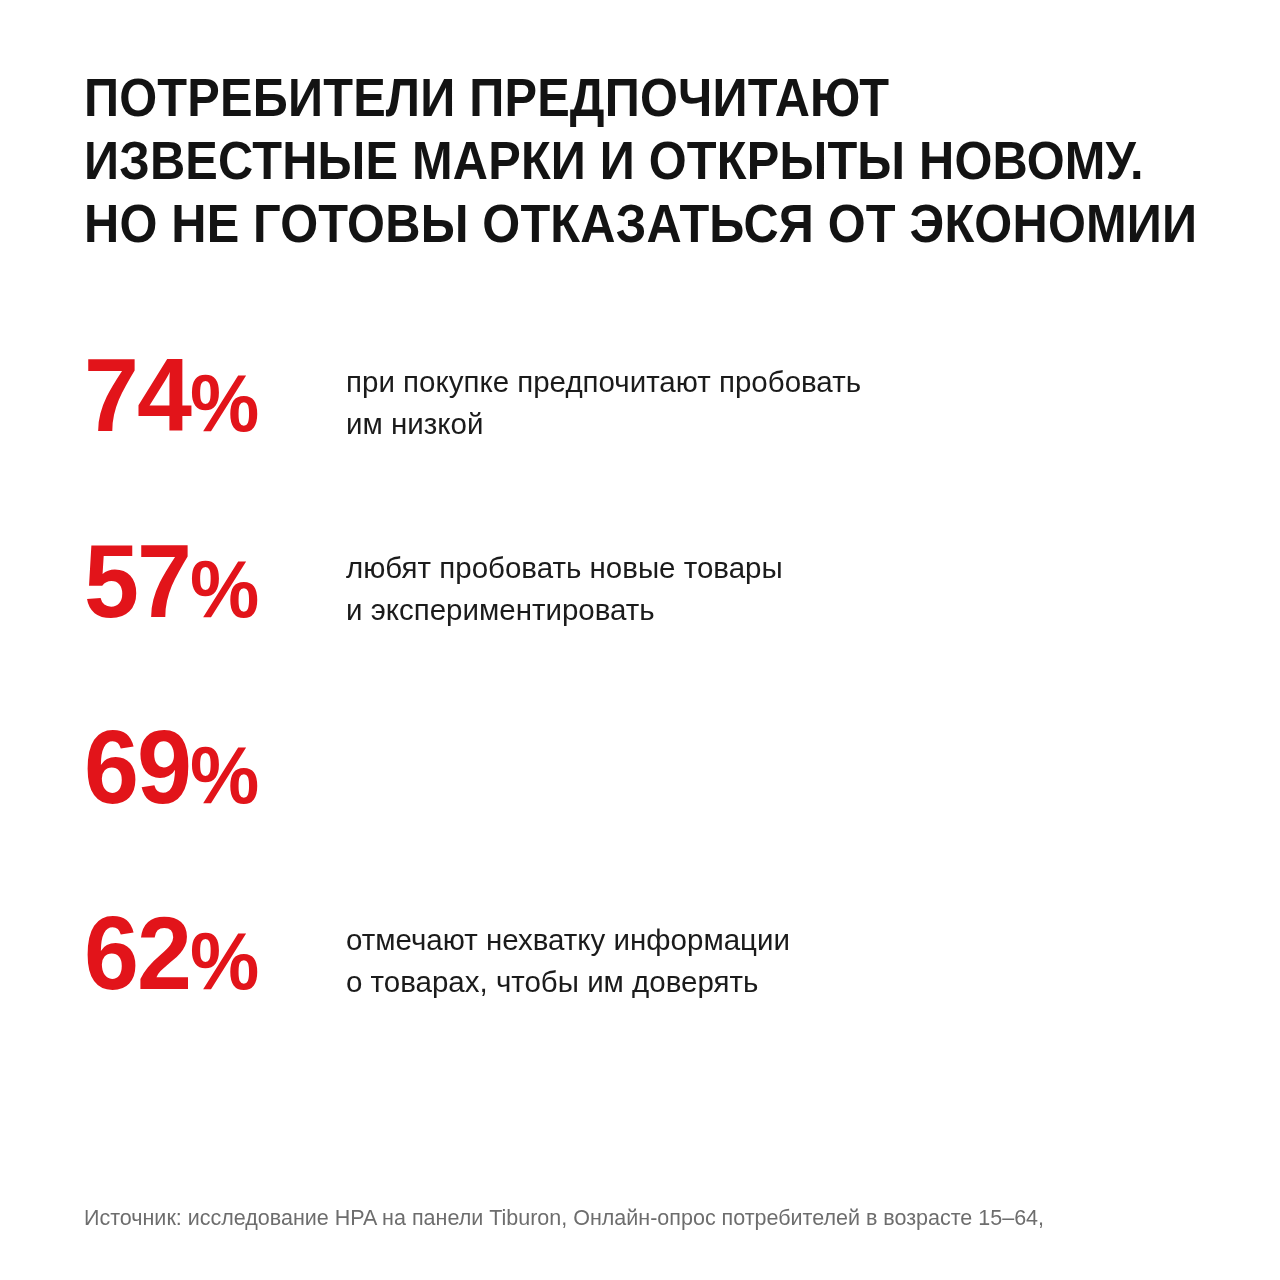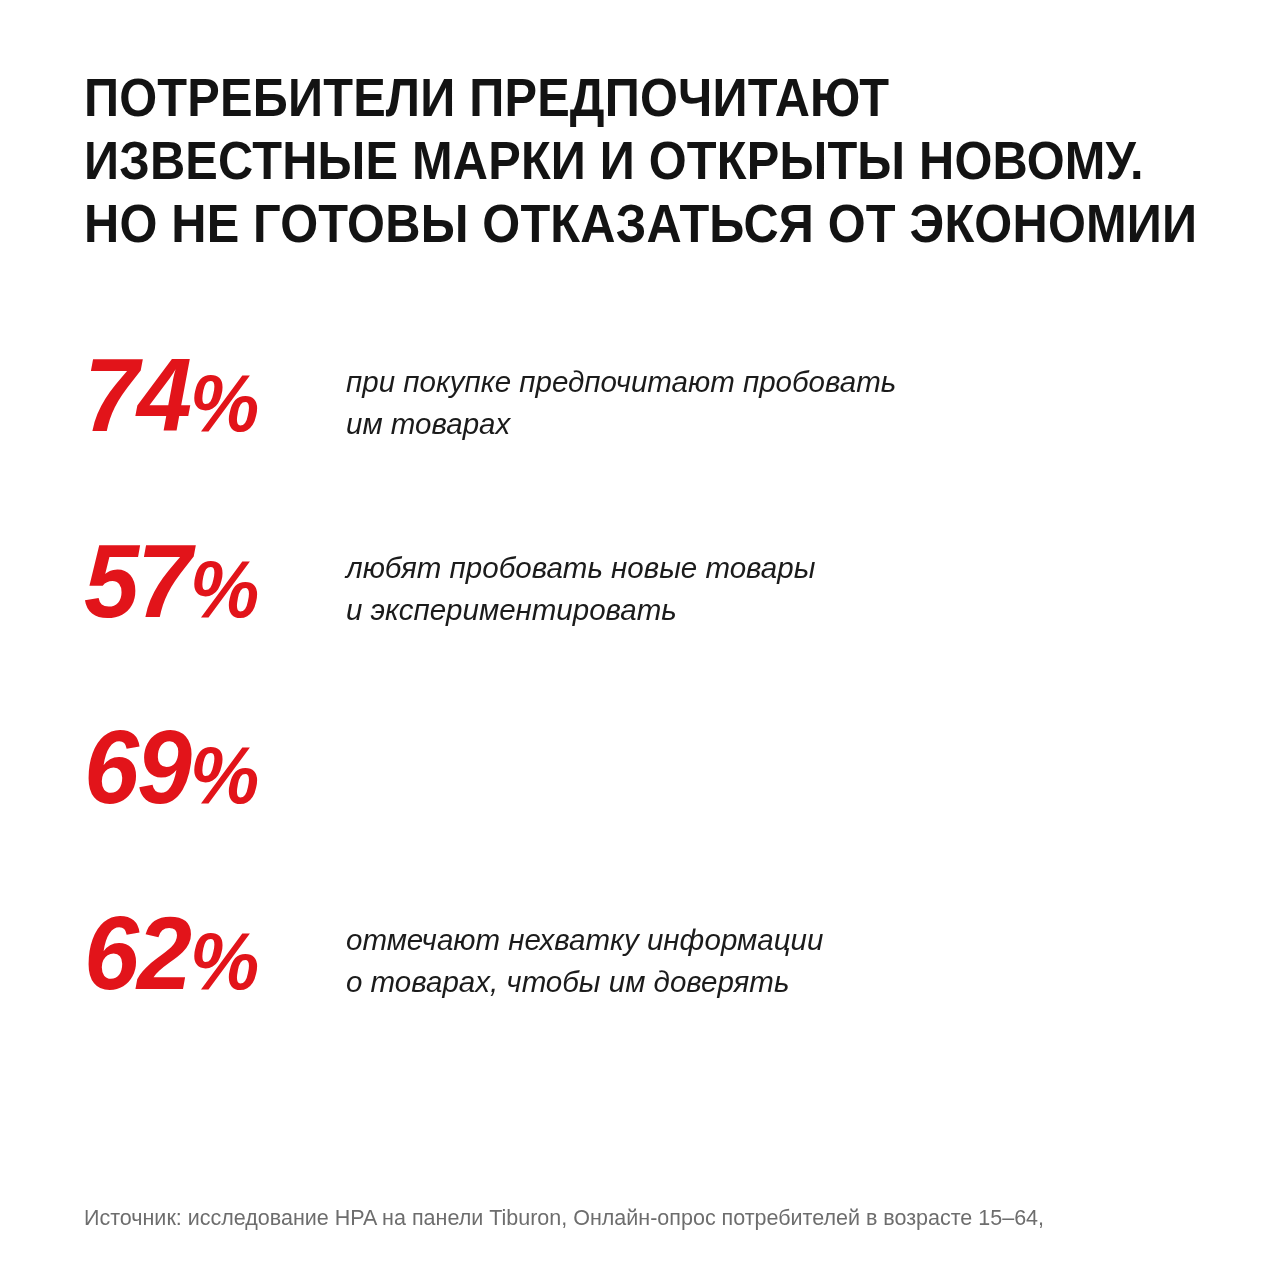--- a/index.html
+++ b/index.html
@@ -40,21 +40,20 @@
     transform: scaleX(0.92);
     transform-origin: left center;
     white-space: nowrap;
   }
   
   .stats {
     margin-top: 86px;
     display: flex;
     flex-direction: column;
     gap: 0;
-    font-style: italic;
   }
   .stat-row {
     display: flex;
     align-items: flex-start;
     height: 186px;
   }
   .stat-value {
     flex: 0 0 262px;
     font-family: "Liberation Sans Narrow", "Liberation Sans", sans-serif;
     font-weight: 700;
@@ -107,21 +106,21 @@
     <span class="title-line">ИЗВЕСТНЫЕ МАРКИ И ОТКРЫТЫ НОВОМУ.</span>
     <span class="title-line">НО НЕ ГОТОВЫ ОТКАЗАТЬСЯ ОТ ЭКОНОМИИ</span>
   </div>
 
   <div class="stats">
 
     <div class="stat-row">
       <div class="stat-value"><span>74</span><span class="pct">%</span></div>
       <div class="stat-desc">
         <span class="l">при покупке предпочитают пробовать</span>
-        <span class="l">им товарах</span>
+        <span class="l">им низкой</span>
       </div>
     </div>
 
     <div class="stat-row">
       <div class="stat-value"><span>57</span><span class="pct">%</span></div>
       <div class="stat-desc">
         <span class="l">любят пробовать новые товары</span>
         <span class="l">и экспериментировать</span>
       </div>
     </div>

